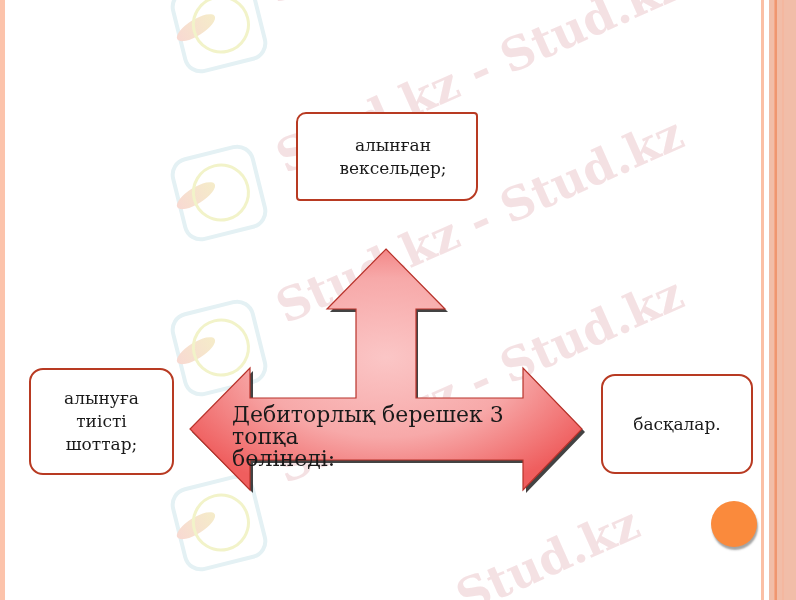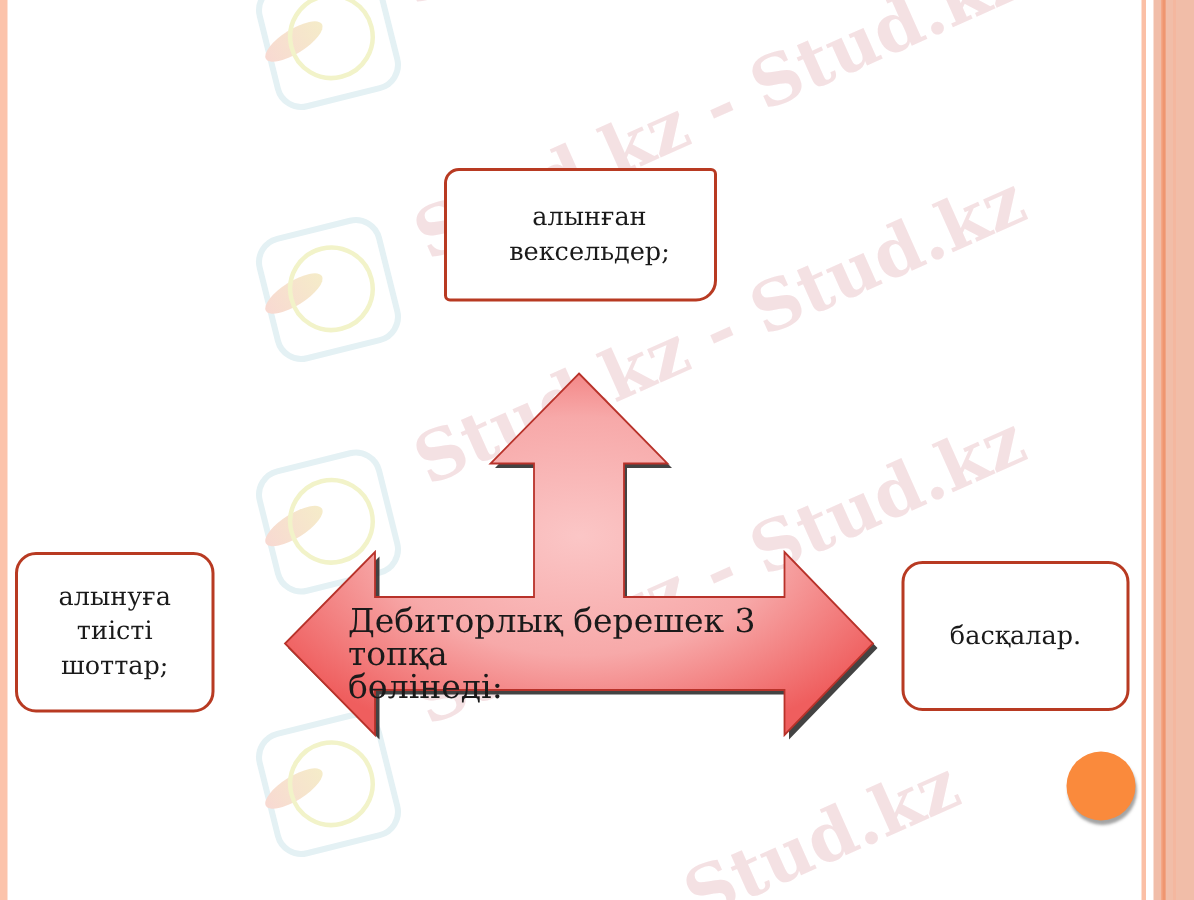--- a/index.html
+++ b/index.html
@@ -65,21 +65,21 @@
 </svg>
 
 <div class="arrow-label">Дебиторлық берешек 3 топқа
 бөлінеді:</div>
 
 <div class="box" style="left:296px;top:112px;width:182px;height:89px;border-radius:10px 4px 14px 4px;padding-left:12px;">
   <span>алынған
 вексельдер;</span>
 </div>
 
-<div class="box" style="left:10px;top:368px;width:133px;height:107px;">
+<div class="box" style="left:29px;top:368px;width:145px;height:107px;">
   <span>алынуға
 тиісті
 шоттар;</span>
 </div>
 
 <div class="box" style="left:601px;top:374px;width:152px;height:100px;">
   <span>басқалар.</span>
 </div>
 
 <div class="dot"></div>

